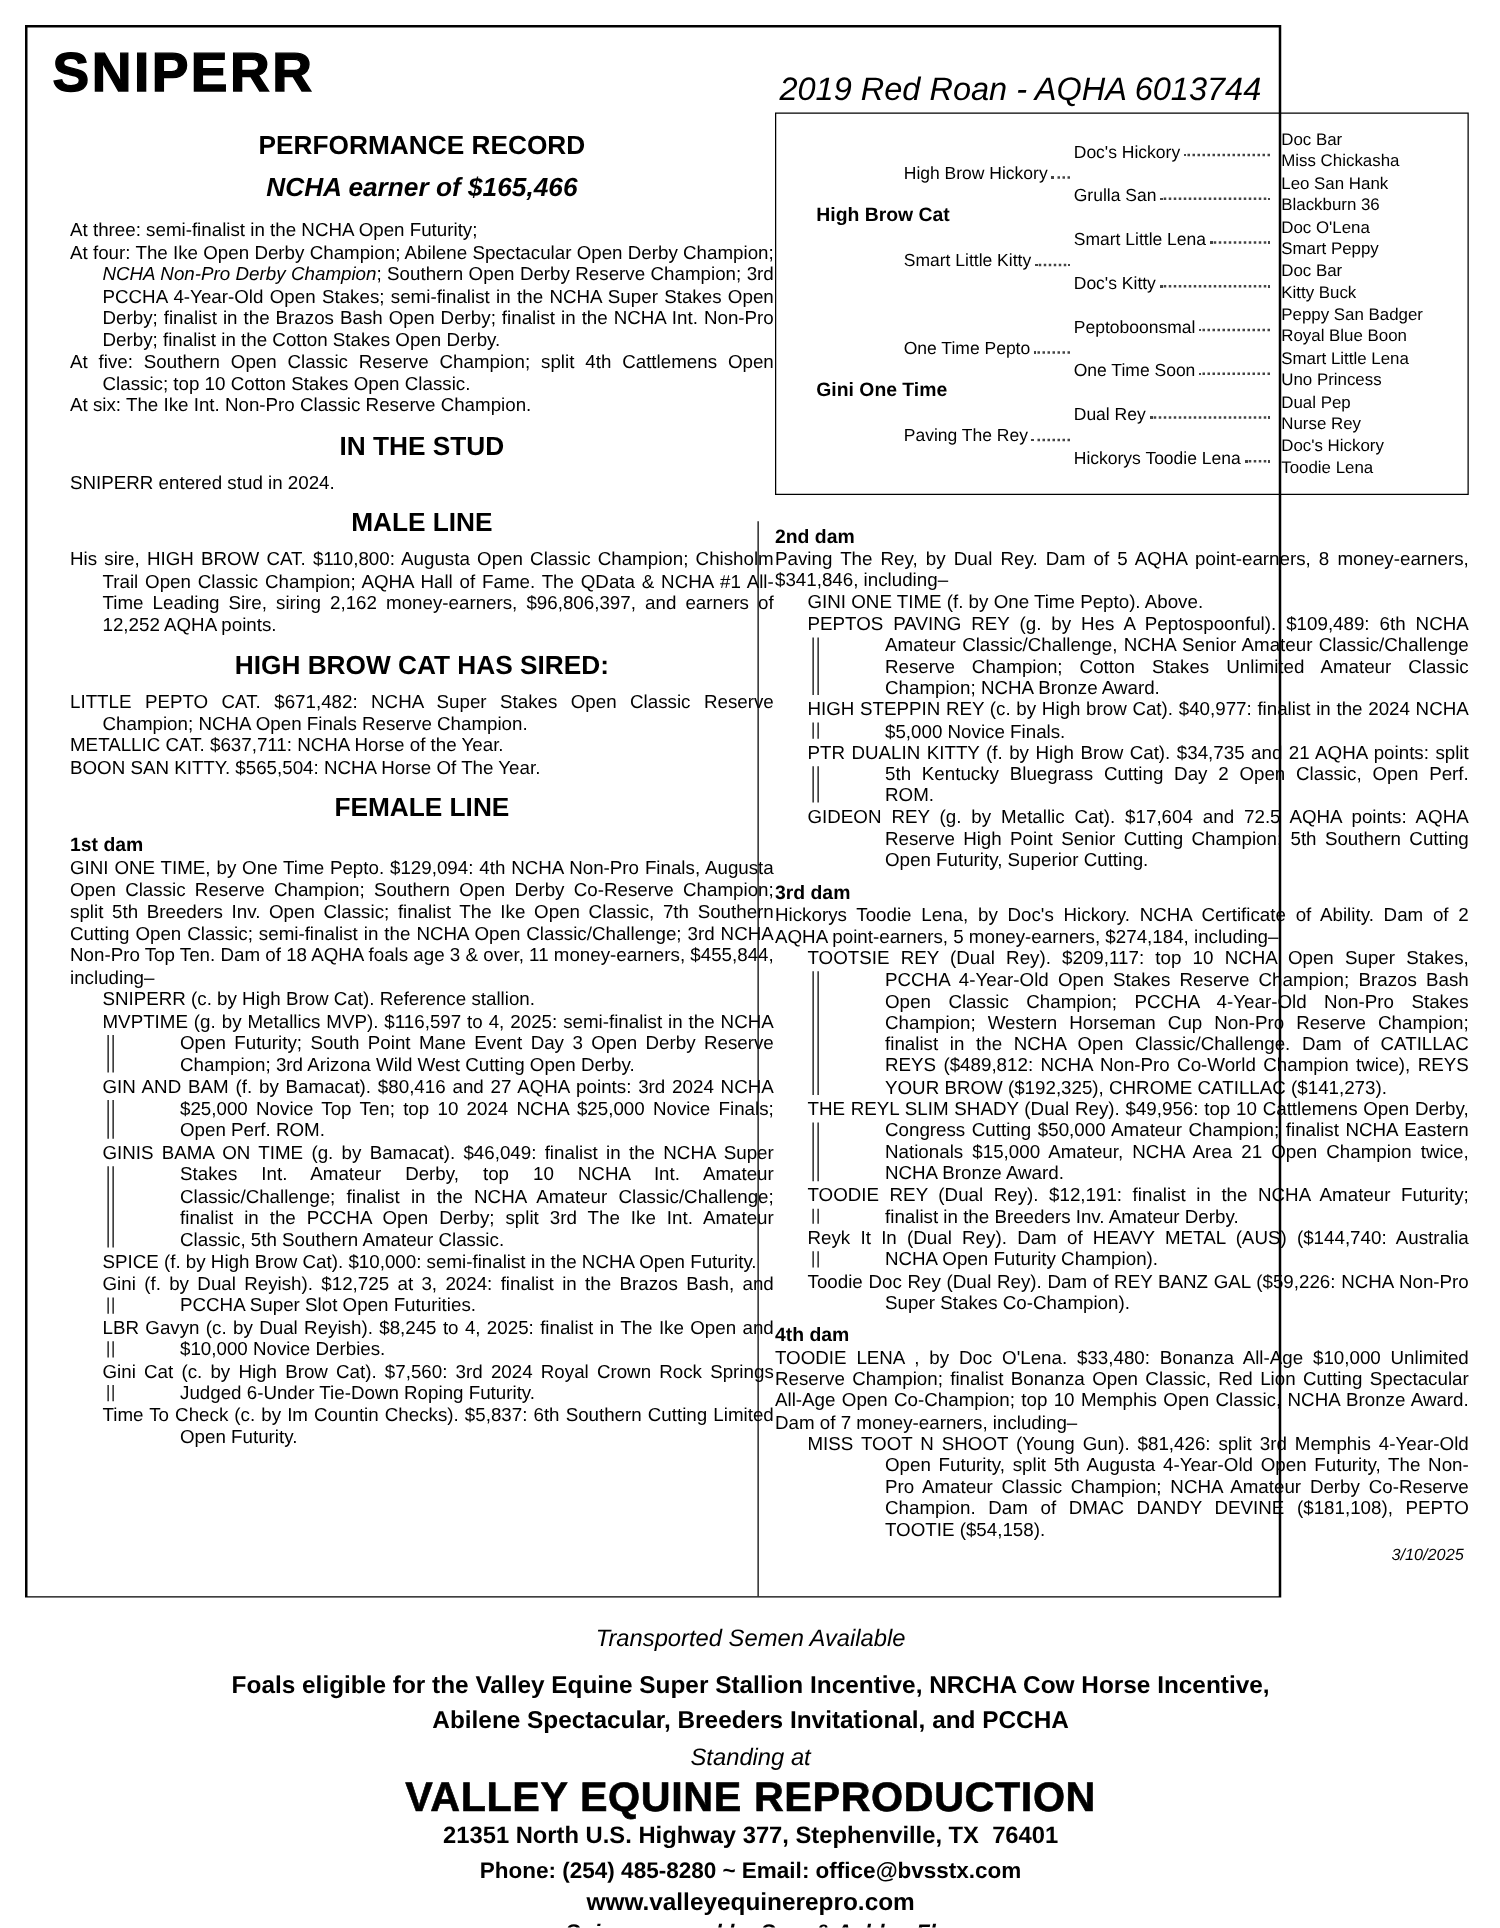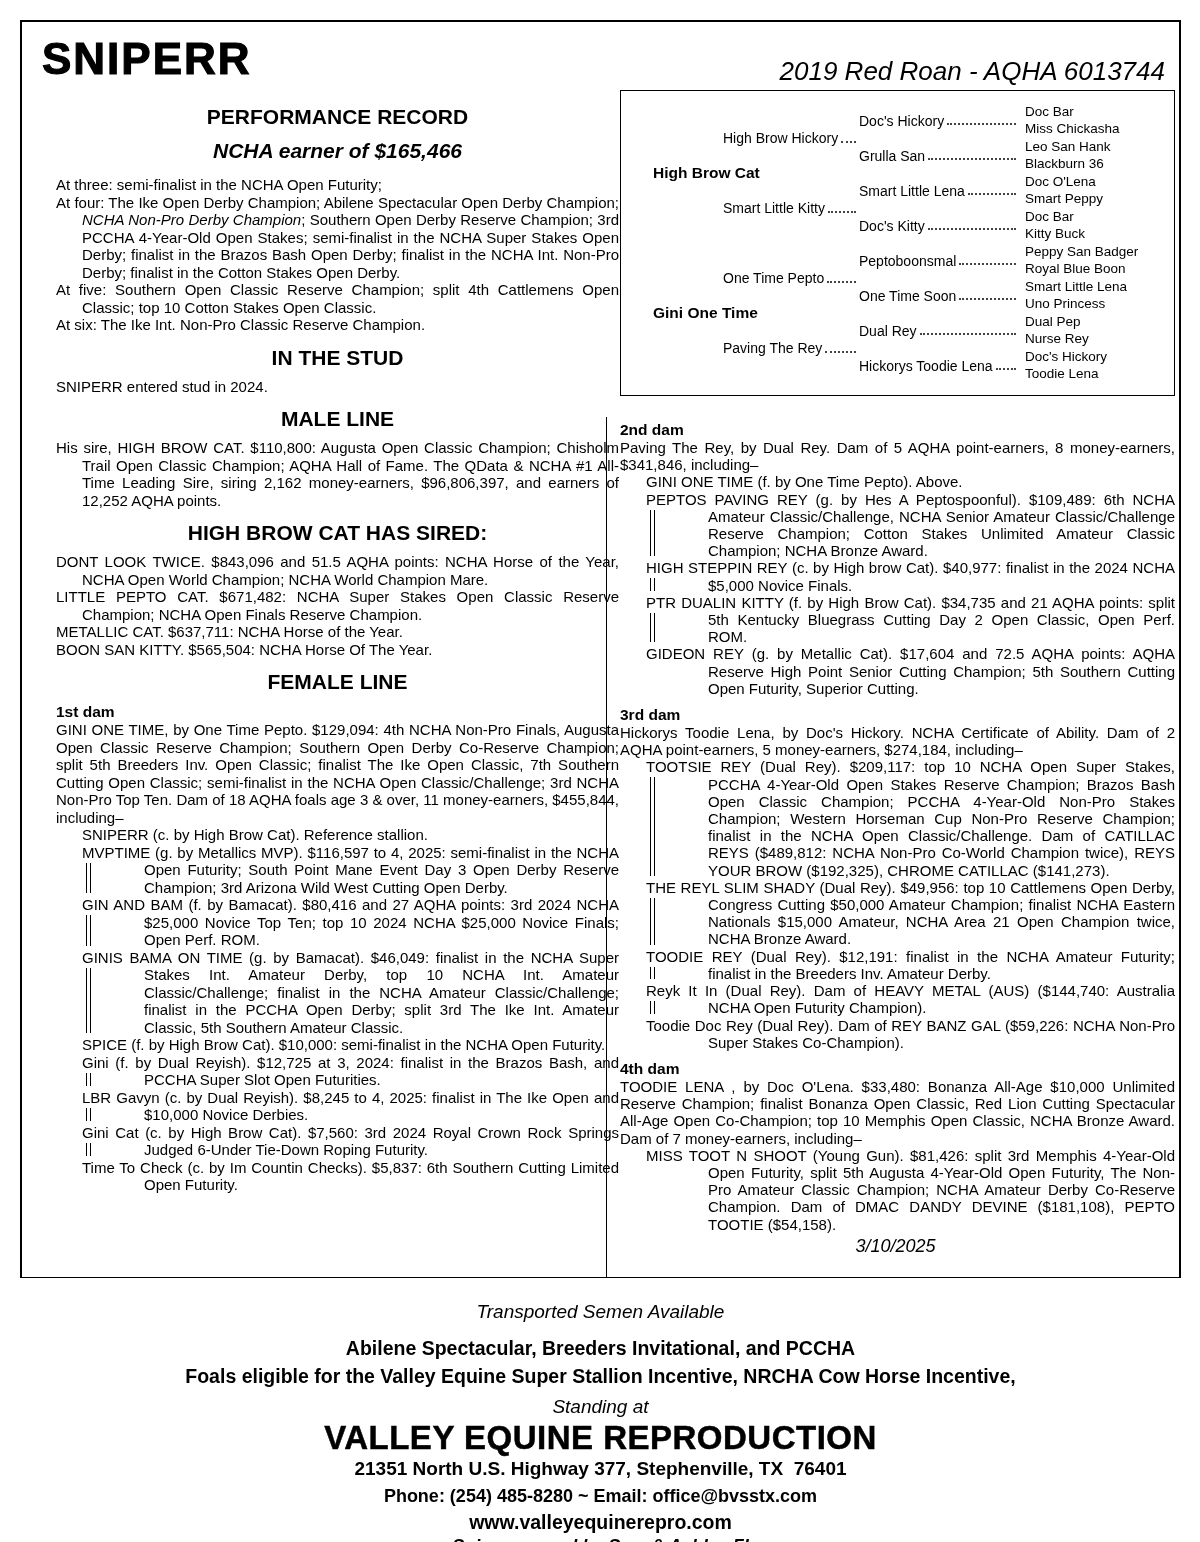--- a/index.html
+++ b/index.html
@@ -1,19 +1,19 @@
 <!DOCTYPE html>
 <html><head>
 <meta charset="utf-8">
 <style>
   html,body{margin:0;padding:0}
   body{width:1200px;height:1542px;position:relative;background:#fff;color:#000;
        font-family:"Liberation Sans",sans-serif;overflow:hidden;}
   .b{font-weight:normal}.i{font-style:italic}
-  .frame{position:absolute;left:20px;top:20px;width:1161px;height:1258px;box-sizing:border-box;
+  .frame{position:absolute;left:20px;top:20px;width:1005px;height:1258px;box-sizing:border-box;
          border-top:2.5px solid #000;border-left:2.5px solid #000;border-right:2.5px solid #000;
          border-bottom:1.5px solid #000;}
   .title{position:absolute;left:20px;top:12px;font-size:44px;line-height:50px;font-weight:bold;
          letter-spacing:2px;-webkit-text-stroke:1.1px #000;}
   .subtitle{position:absolute;right:14px;top:34px;font-size:26px;font-style:italic;}
   .col-left{position:absolute;left:34px;top:83px;width:563px;}
   .col-right{position:absolute;left:598px;top:68px;width:555px;}
   .divider{position:absolute;left:584px;top:395px;bottom:0;width:0;border-left:1.5px solid #000;}
   .h{font-weight:bold;font-size:21px;line-height:24px;text-align:center;margin:12px 0 8px;}
   .col-left > .h:first-child{margin-top:0}
@@ -25,21 +25,21 @@
   .entry.bar::before{content:"";position:absolute;left:30px;top:19px;bottom:3px;width:3px;
          border-left:1.6px solid #000;border-right:1.6px solid #000;}
   .damlabel{font-weight:bold;font-size:15.5px;line-height:19px;margin-top:8px;}
   .pedbox{border:1.5px solid #000;padding:12px 8px 12px 14px;margin-bottom:24px;}
   .pedgrid{display:grid;grid-template-columns:224px 160px 1fr;grid-auto-rows:35px;}
   .g1{grid-column:1;align-self:center;font-weight:bold;font-size:15.5px;padding-left:18px;}
   .g2{grid-column:1;align-self:center;display:flex;align-items:baseline;font-size:14px;padding-left:88px;}
   .g3{grid-column:2;align-self:center;display:flex;align-items:baseline;font-size:14px;}
   .g4{grid-column:3;align-self:center;font-size:13.5px;line-height:16.5px;padding-left:6px;}
   .lead{flex:1 1 auto;min-width:6px;border-bottom:2px dotted #444;align-self:flex-end;margin:0 3px 3.5px 3px;}
-  .date{text-align:center;font-style:italic;font-size:18px;margin-top:3px;padding-right:4px;}
+  .date{text-align:right;font-style:italic;font-size:13px;margin-top:3px;padding-right:4px;}
   .footer{position:absolute;left:20px;width:1161px;top:1281px;text-align:center;}
   .semen{font-weight:normal;font-style:italic;font-size:19px;line-height:22px;margin-top:20px;}
   .elig{font-weight:bold;font-size:19.5px;line-height:27.5px;margin-top:12px;}
   .standing{font-style:italic;font-size:19px;line-height:22px;margin-top:6px;}
   .farm{font-weight:bold;font-size:33px;line-height:36px;letter-spacing:0.5px;-webkit-text-stroke:0.5px #000;margin-top:2px;}
   .addr{font-weight:bold;font-size:19px;line-height:22px;margin-top:2px;white-space:pre-wrap;}
   .contact{font-weight:bold;font-size:18px;line-height:21px;margin-top:6px;}
   .web{font-weight:bold;font-size:19.5px;line-height:22px;margin-top:4px;}
   .owner{font-weight:bold;font-style:italic;font-size:18px;line-height:21px;margin-top:3px;}
 </style>
@@ -62,21 +62,20 @@
         </div>
 
       <div class="h">IN THE STUD</div>
       <div class="txt"><span class="b ">SNIPERR</span><span class=""> entered stud in 2024.</span></div>
 
       <div class="h">MALE LINE</div>
       <div class="txt hang"><span class="b ">His sire, HIGH BROW CAT.</span><span class=""> $110,800: Augusta Open Classic Champion; Chisholm Trail Open Classic Champion; AQHA Hall of Fame. The QData &amp; NCHA #1 All-Time Leading Sire, siring 2,162 money-earners, $96,806,397, and earners of 12,252 AQHA points.</span></div>
 
       <div class="h">HIGH BROW CAT HAS SIRED:</div>
       <div id="sired-items">
-          <div class="txt hang"><span class="b ">DONT LOOK TWICE</span><span class="">. $843,096 and 51.5 AQHA points: NCHA Horse of the Year, NCHA Open World Champion; NCHA World Champion Mare.</span></div>
           <div class="txt hang"><span class="b ">LITTLE PEPTO CAT</span><span class="">. $671,482: NCHA Super Stakes Open Classic Reserve Champion; NCHA Open Finals Reserve Champion.</span></div>
           <div class="txt hang"><span class="b ">METALLIC CAT</span><span class="">. $637,711: NCHA Horse of the Year.</span></div>
           <div class="txt hang"><span class="b ">BOON SAN KITTY</span><span class="">. $565,504: NCHA Horse Of The Year.</span></div>
         </div>
 
       <div class="h">FEMALE LINE</div>
       <div id="dam-first">
           <div class="damlabel">1st dam</div>
           <div class="txt intro"><span class="b ">GINI ONE TIME</span><span class="">, by One Time Pepto. $129,094: 4th NCHA Non-Pro Finals, Augusta Open Classic Reserve Champion; Southern Open Derby Co-Reserve Champion; split 5th Breeders Inv. Open Classic; finalist The Ike Open Classic, 7th Southern Cutting Open Classic; semi-finalist in the NCHA Open Classic/Challenge; 3rd NCHA Non-Pro Top Ten. Dam of 18 AQHA foals age 3 &amp; over, 11 money-earners, $455,844, including–</span></div>
           <div class="txt entry"><span class="b ">SNIPERR</span><span class=""> (c. by High Brow Cat). Reference stallion.</span></div>
@@ -199,22 +198,22 @@
           <div class="txt intro"><span class="b ">TOODIE LENA</span><span class=""> , by Doc O'Lena. $33,480: Bonanza All-Age $10,000 Unlimited Reserve Champion; finalist Bonanza Open Classic, Red Lion Cutting Spectacular All-Age Open Co-Champion; top 10 Memphis Open Classic, NCHA Bronze Award. Dam of 7 money-earners, including–</span></div>
           <div class="txt entry"><span class="b ">MISS TOOT N SHOOT</span><span class=""> (Young Gun). $81,426: split 3rd Memphis 4-Year-Old Open Futurity, split 5th Augusta 4-Year-Old Open Futurity, The Non-Pro Amateur Classic Champion; NCHA Amateur Derby Co-Reserve Champion. Dam of </span><span class="b ">DMAC DANDY DEVINE</span><span class=""> ($181,108), </span><span class="b ">PEPTO TOOTIE</span><span class=""> ($54,158).</span></div>
         </div>
       <div class="date">3/10/2025</div>
     </div>
   </div>
 
   <div class="footer">
     <div class="semen">Transported Semen Available</div>
     <div class="elig">
+      <div>Foals eligible for the Valley Equine Super Stallion Incentive, NRCHA Cow Horse Incentive,</div>
       <div>Abilene Spectacular, Breeders Invitational, and PCCHA</div>
-      <div>Foals eligible for the Valley Equine Super Stallion Incentive, NRCHA Cow Horse Incentive,</div>
     </div>
     <div class="standing">Standing at</div>
     <div class="farm">VALLEY EQUINE REPRODUCTION</div>
     <div class="addr">21351 North U.S. Highway 377, Stephenville, TX  76401</div>
     <div class="contact">Phone: (254) 485-8280 ~ Email: office@bvsstx.com</div>
     <div class="web">www.valleyequinerepro.com</div>
     <div class="owner">Sniperr owned by Sam &amp; Ashley Fl</div>
   </div>
 </div>
 

